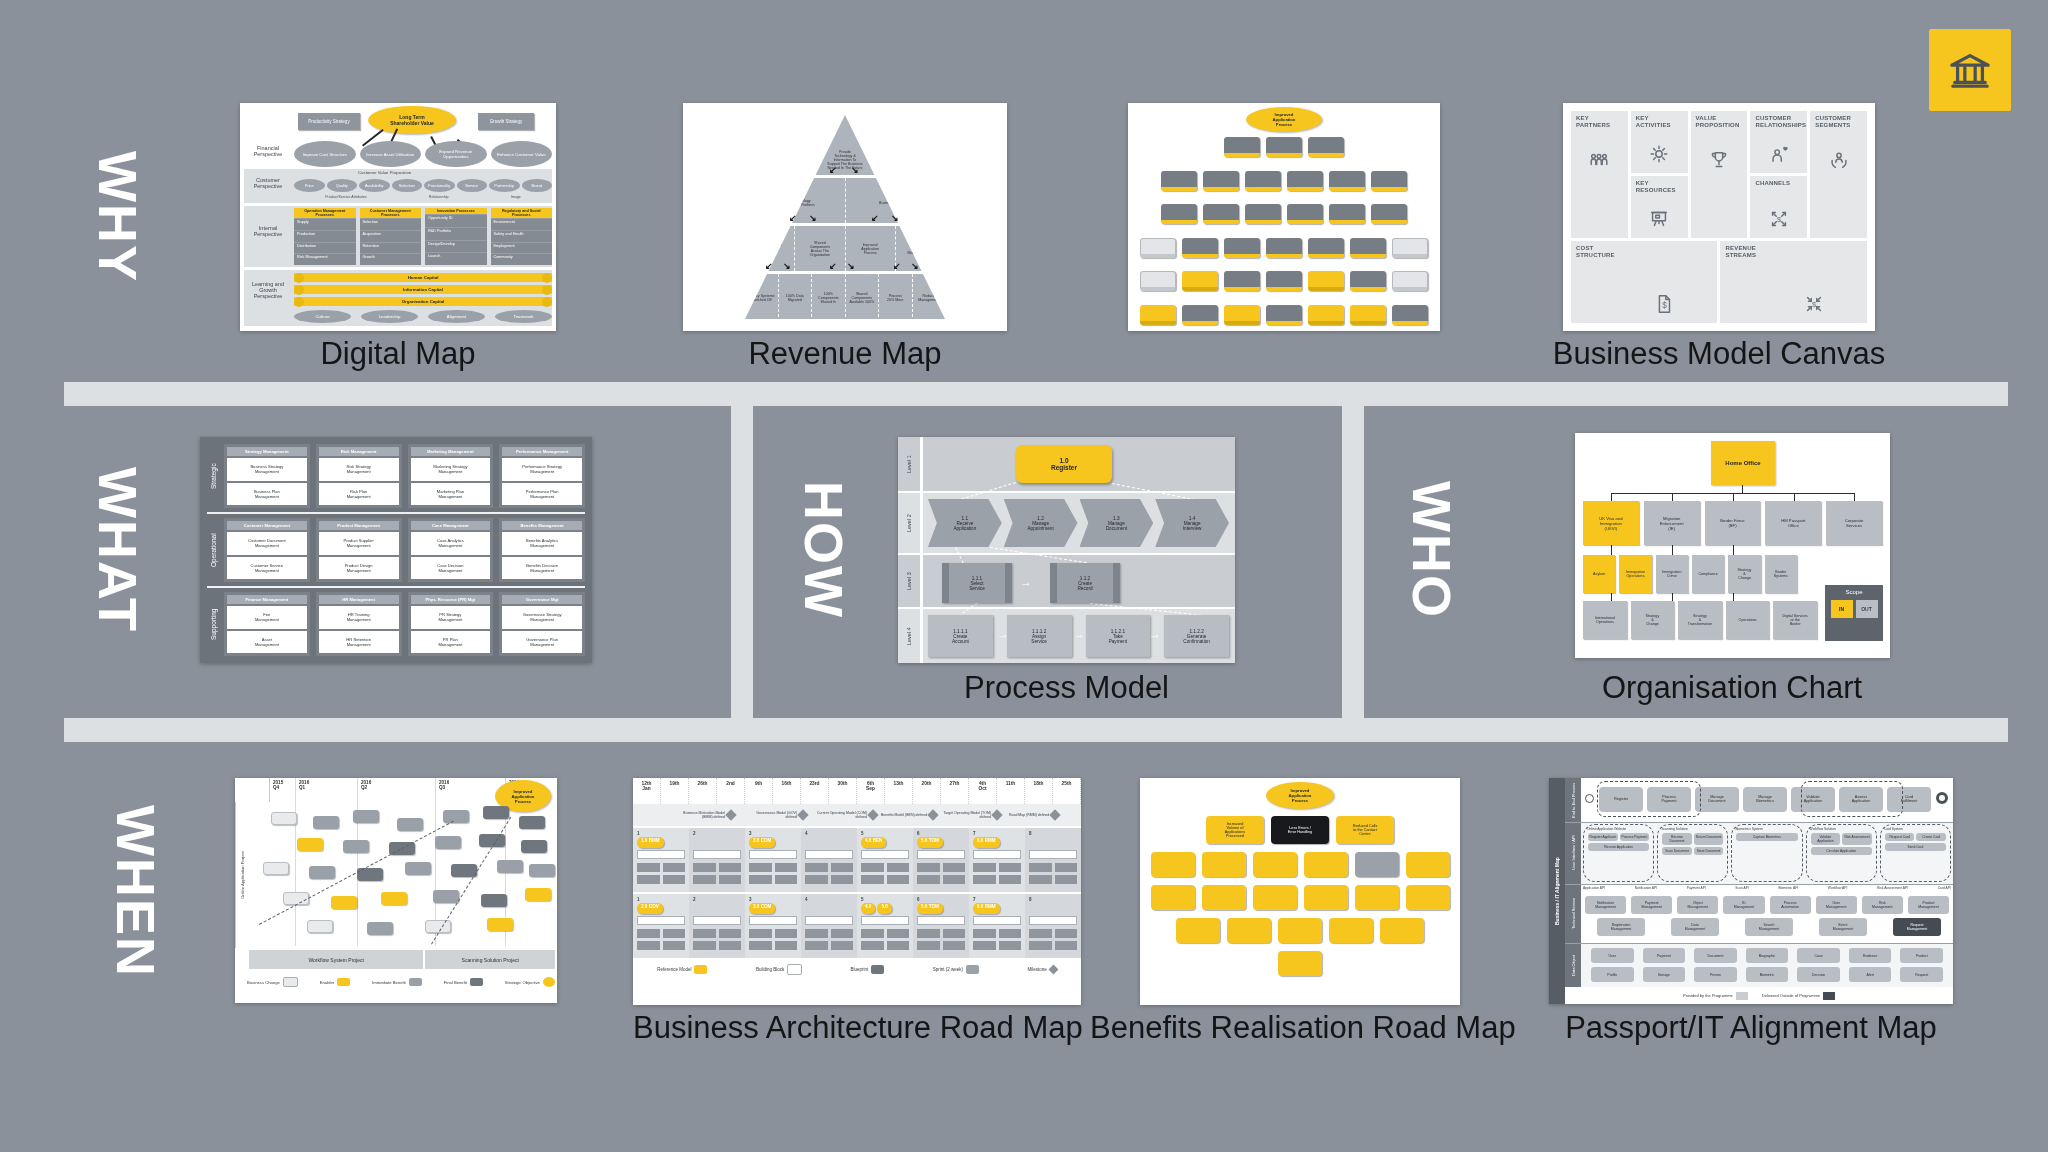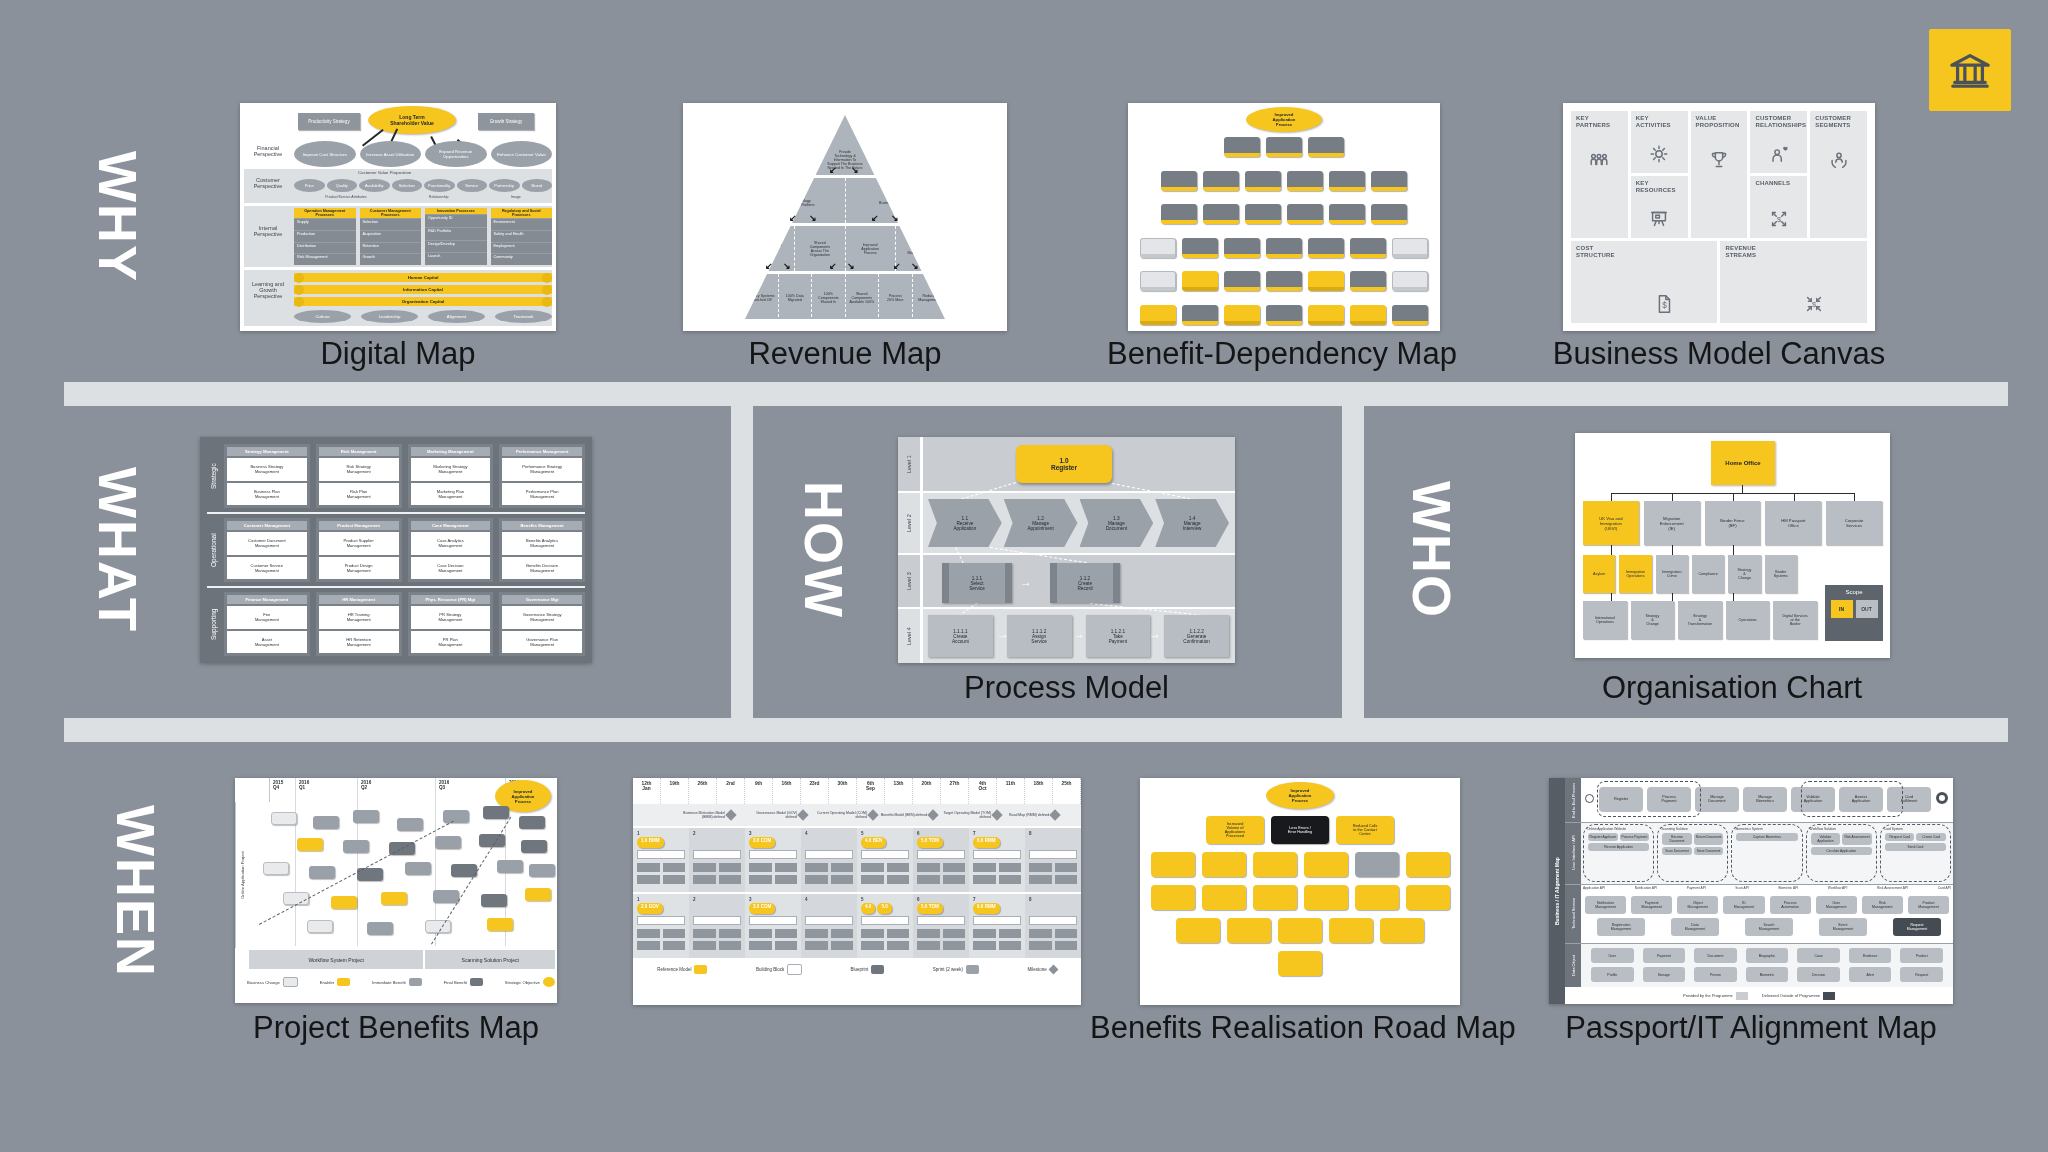--- a/index.html
+++ b/index.html
@@ -401,21 +401,20 @@
           <div class="bd-n k-y"></div>
           <div class="bd-n k-d"></div>
           <div class="bd-n k-y"></div>
           <div class="bd-n k-d"></div>
           <div class="bd-n k-y"></div>
           <div class="bd-n k-y"></div>
           <div class="bd-n k-d"></div>
         </div>
       </div>
   </div>
-  <div class="cap" style="left:1072px;top:336px;width:420px">Benefit-Dependency Map</div>
 
   <div class="card" style="left:1563px;top:103px;width:312px;height:228px">
     <div class="bc-grid">
       <div class="bc-cell tall" style="grid-column:1/3;grid-row:1/3">
         <div class="bc-lab">KEY
 PARTNERS</div>
         <div class="bc-ico">
             <svg viewBox="0 0 24 24">
               <circle cx="6" cy="8" r="2"></circle>
               <path d="M3.5 17v-3.5a2.5 2.5 0 0 1 5 0V17"></path>
@@ -805,21 +804,20 @@
       <div class="pb-bcell" style="flex:1">Scanning Solution Project</div>
     </div>
     <div class="pb-leg">
         <div class="pb-leg-item k-l">Business Change</div>
         <div class="pb-leg-item k-y">Enabler</div>
         <div class="pb-leg-item k-m">Immediate Benefit</div>
         <div class="pb-leg-item k-d">Final Benefit</div>
         <div class="pb-leg-item k-yo">Strategic Objective</div>
       </div>
   </div>
-  <div class="cap" style="left:235px;top:1010px;width:322px">Project Benefits Map</div>
 
   <div class="card" style="left:633px;top:778px;width:448px;height:227px">
     <div class="rm-dates">
         <div class="rm-date">12th
 Jan</div>
         <div class="rm-date">19th</div>
         <div class="rm-date">26th</div>
         <div class="rm-date">2nd</div>
         <div class="rm-date">9th</div>
         <div class="rm-date">16th</div>
@@ -1046,20 +1044,21 @@
         </div>
       </div>
     <div class="rm-leg">
         <div class="rm-leg-item k-y">Reference Model</div>
         <div class="rm-leg-item k-w">Building Block</div>
         <div class="rm-leg-item k-d">Blueprint</div>
         <div class="rm-leg-item k-m">Sprint (2 week)</div>
         <div class="rm-leg-item k-dia">Milestone</div>
       </div>
   </div>
+  <div class="cap" style="left:633px;top:1010px;width:448px">Business Architecture Road Map</div>
 
   <div class="card" style="left:1140px;top:778px;width:320px;height:227px">
     <div class="br-root">Improved
 Application
 Process</div>
     <div class="br-rows">
         <div class="br-row">
           <div class="br-n k-y k-wide">Increased
 Volume of
 Applications

